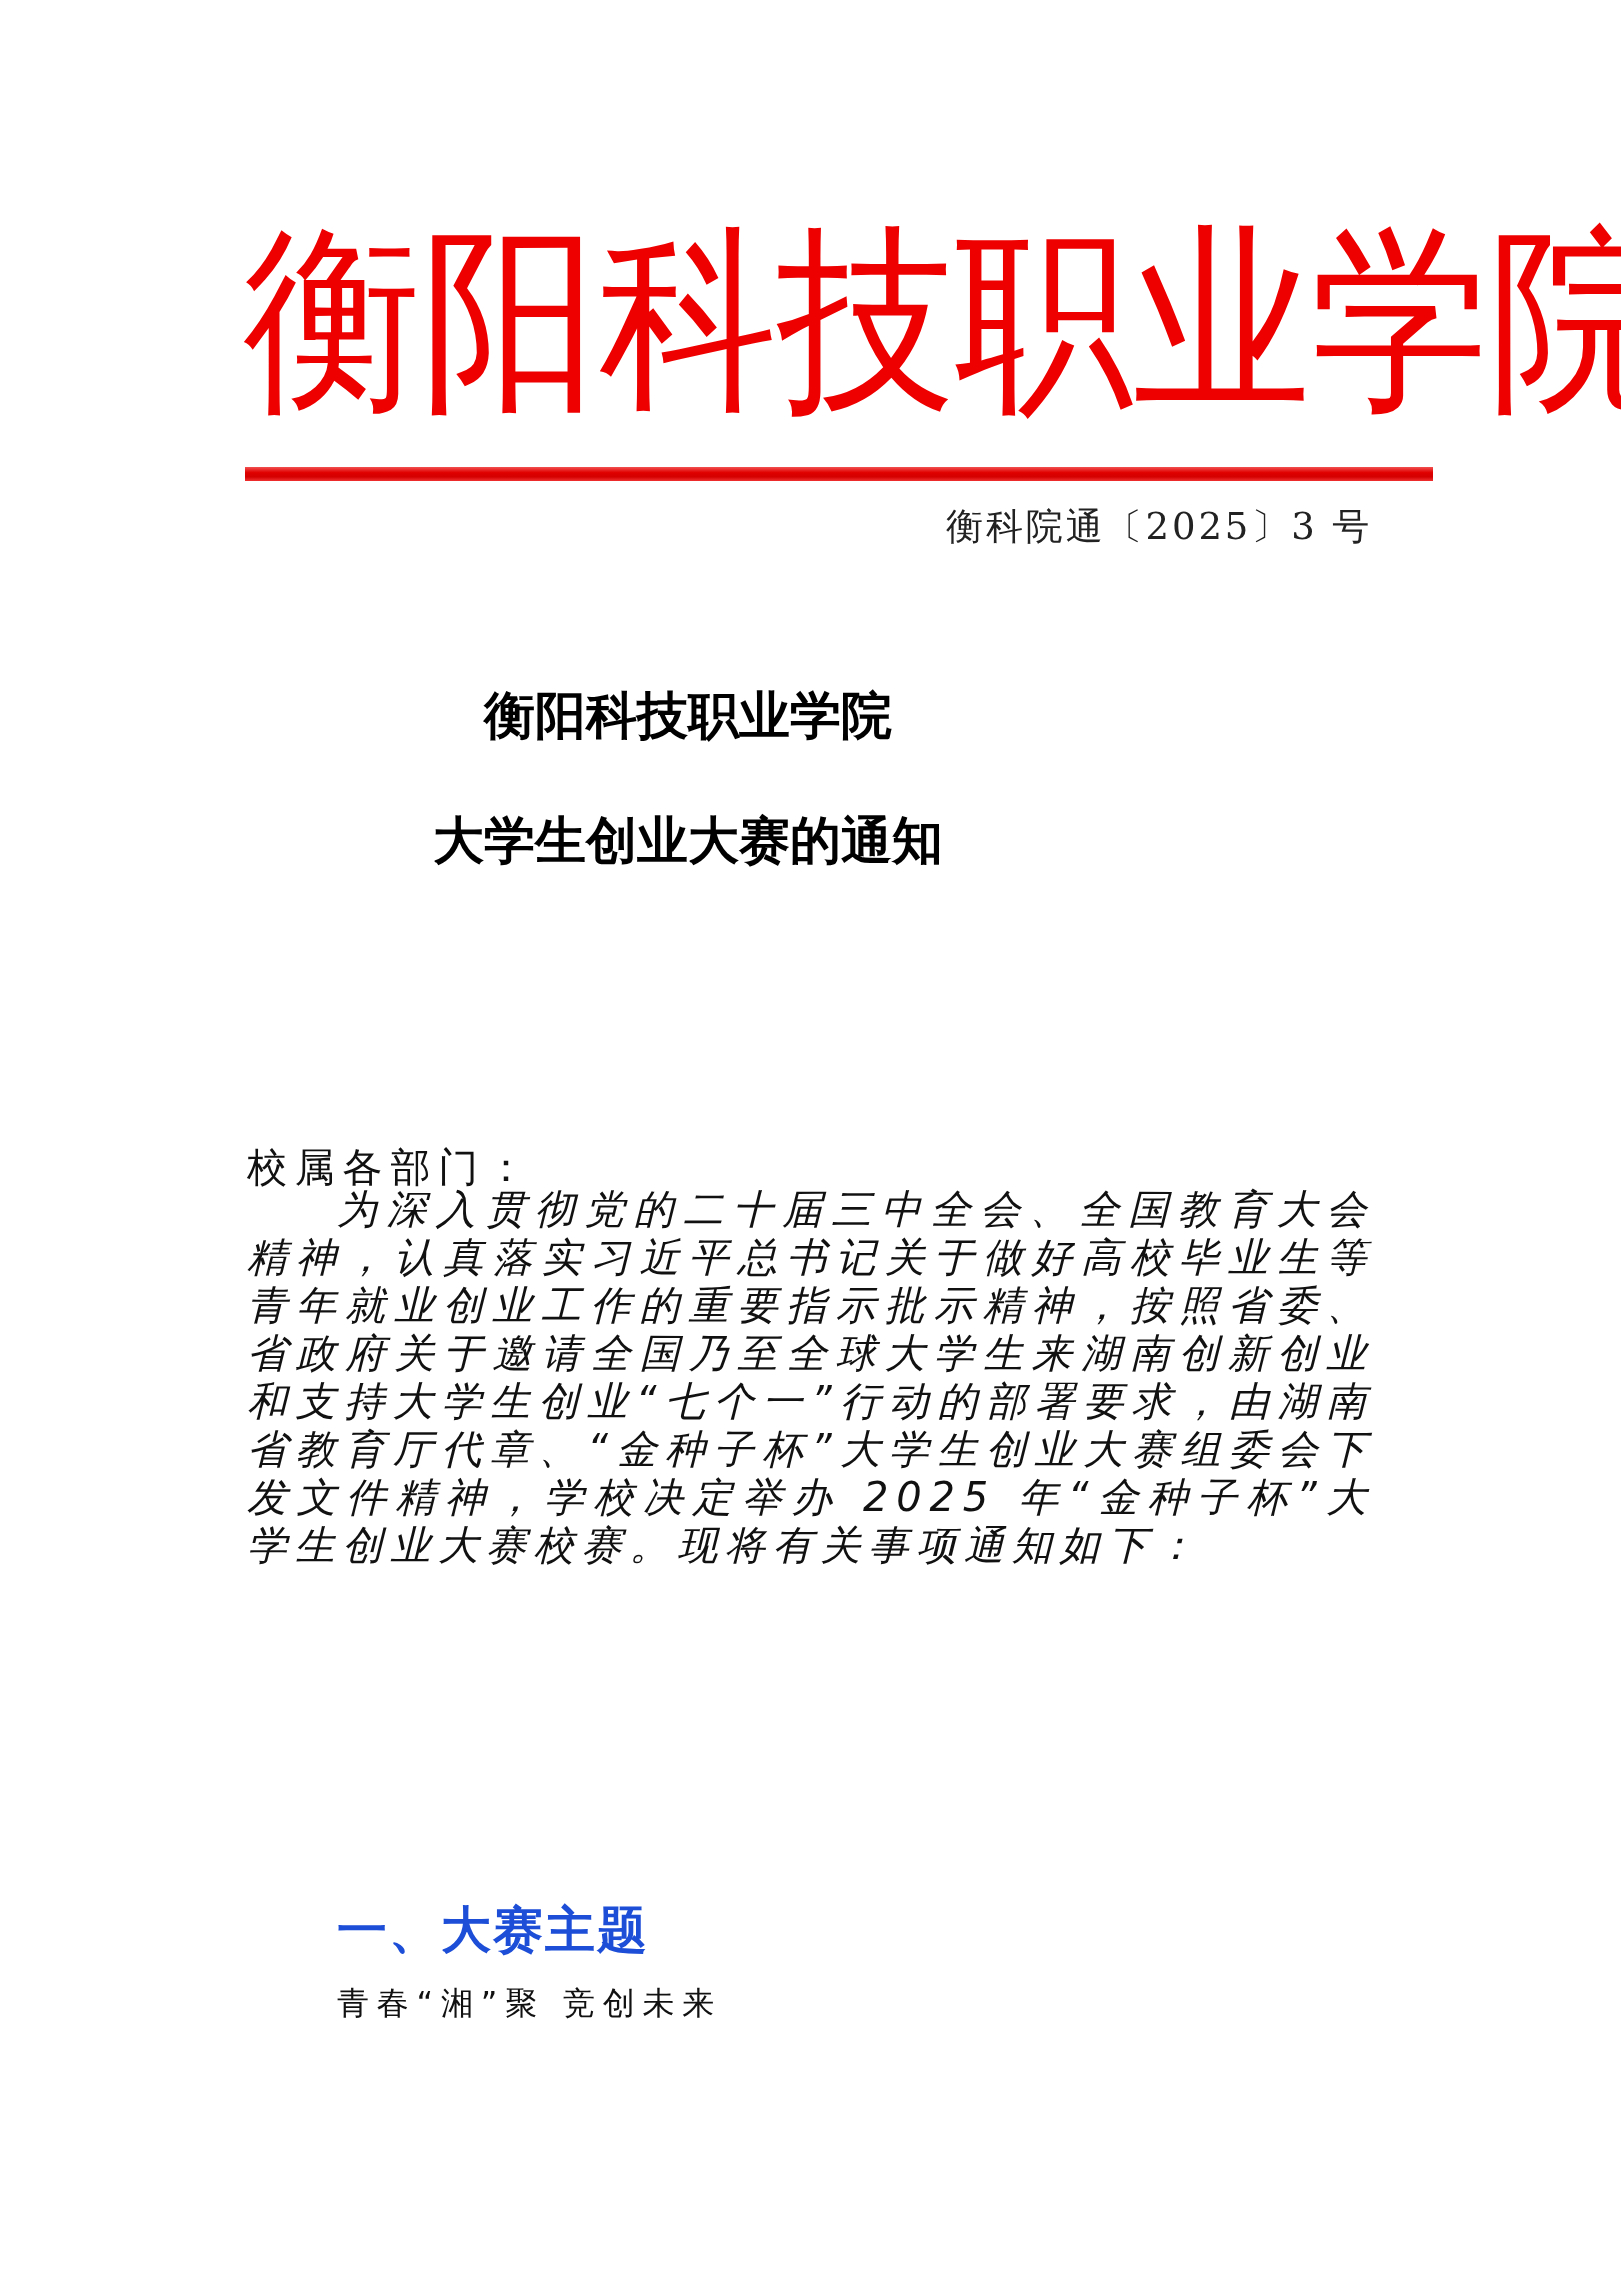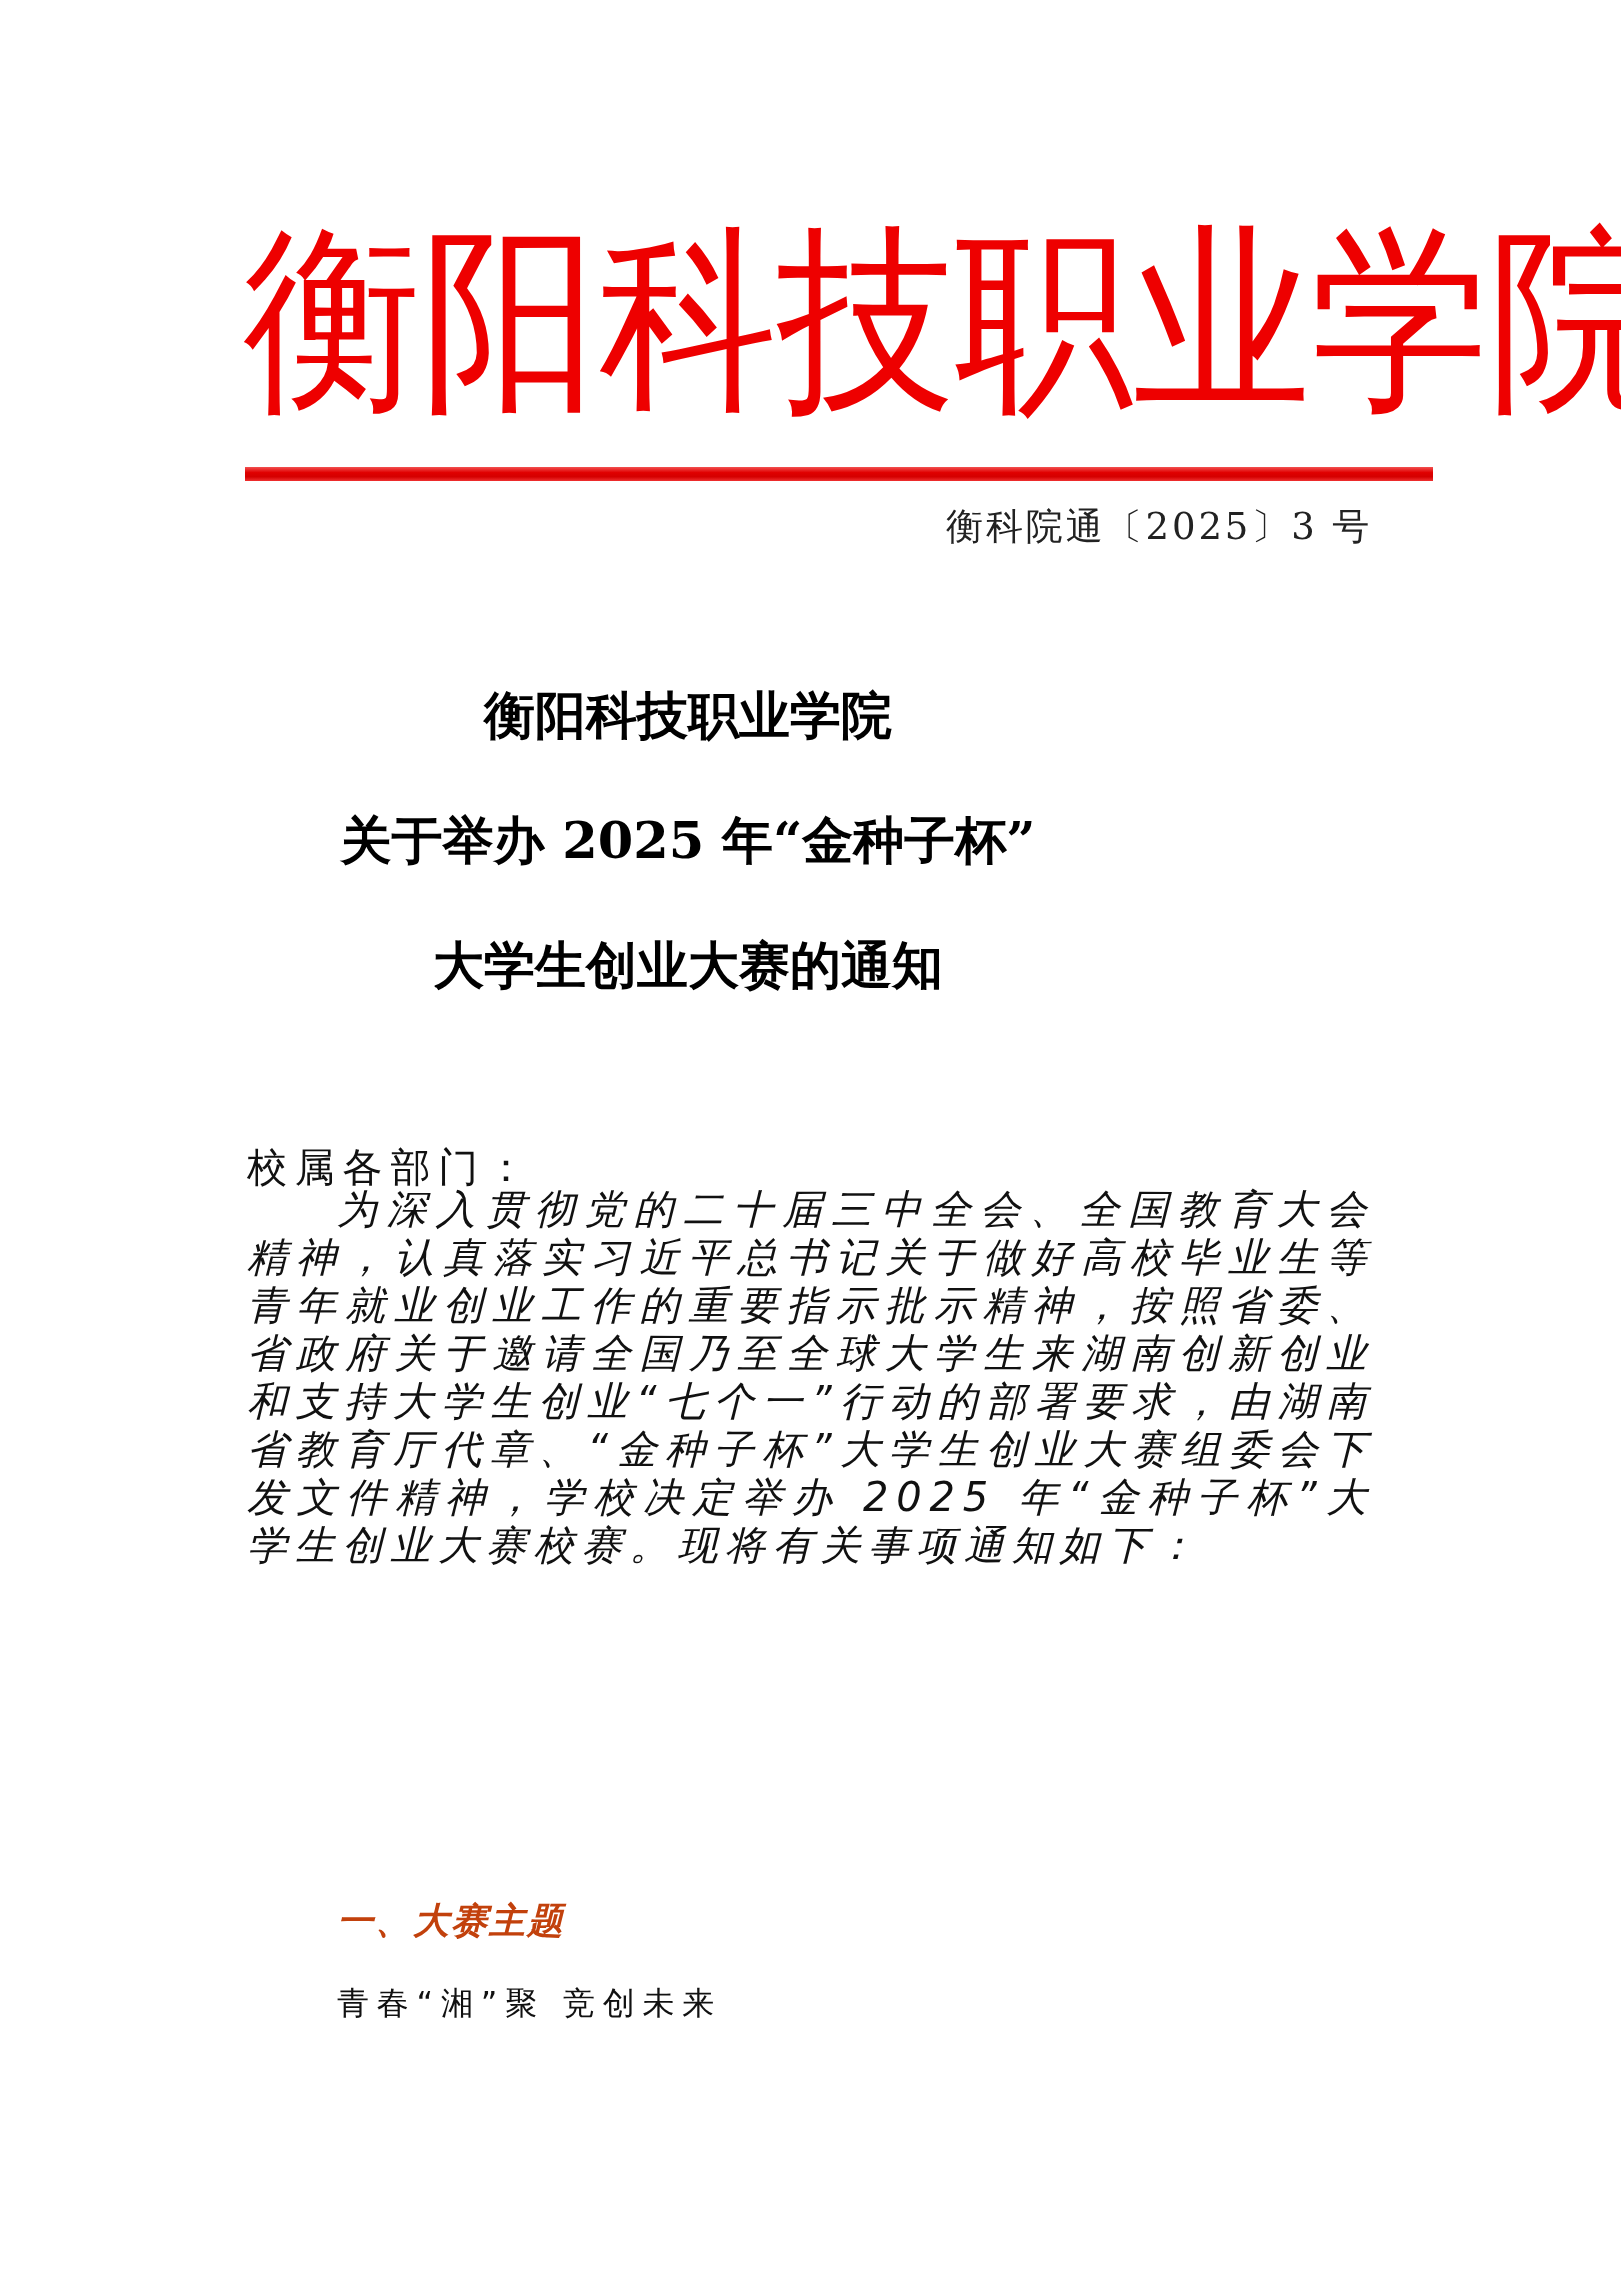--- a/index.html
+++ b/index.html
@@ -83,24 +83,23 @@
       text-align: justify;
       text-align-last: left;
       font-style: italic;
     }
     .section-heading {
       position: absolute;
       left: 337px;
       top: 1897px;
       font-family: "DejaVu Sans", "Liberation Sans", sans-serif;
       font-weight: bold;
-      font-size: 36px;
+      font-size: 50px;
       letter-spacing: 2px;
-      color: #c2410c;
-      font-style: italic;
+      color: #1d4ed8;
     }
     .section-body {
       position: absolute;
       left: 337px;
       top: 1982px;
       font-family: "DejaVu Sans", "Liberation Sans", sans-serif;
       font-size: 32px;
       letter-spacing: 7.8px;
       color: #111;
     }
@@ -118,21 +117,20 @@
   <span>学</span>
   <span>院</span>
 </div>
 
 <div class="red-rule"></div>
 
 <div class="doc-number">衡科院通〔2025〕3 号</div>
 
 <div class="title-block">
   <div class="title-line">衡阳科技职业学院</div>
-  <div class="title-line">关于举办 2025 年“金种子杯”</div>
   <div class="title-line">大学生创业大赛的通知</div>
 </div>
 
 <div class="body-text salutation">校属各部门：</div>
 
 <div class="body-text para">为深入贯彻党的二十届三中全会、全国教育大会精神，认真落实习近平总书记关于做好高校毕业生等青年就业创业工作的重要指示批示精神，按照省委、省政府关于邀请全国乃至全球大学生来湖南创新创业和支持大学生创业“七个一”行动的部署要求，由湖南省教育厅代章、“金种子杯”大学生创业大赛组委会下发文件精神，学校决定举办 2025 年“金种子杯”大学生创业大赛校赛。现将有关事项通知如下：</div>
 
 <div class="section-heading">一、大赛主题</div>
 
 <div class="section-body">青春“湘”聚 竞创未来</div>

